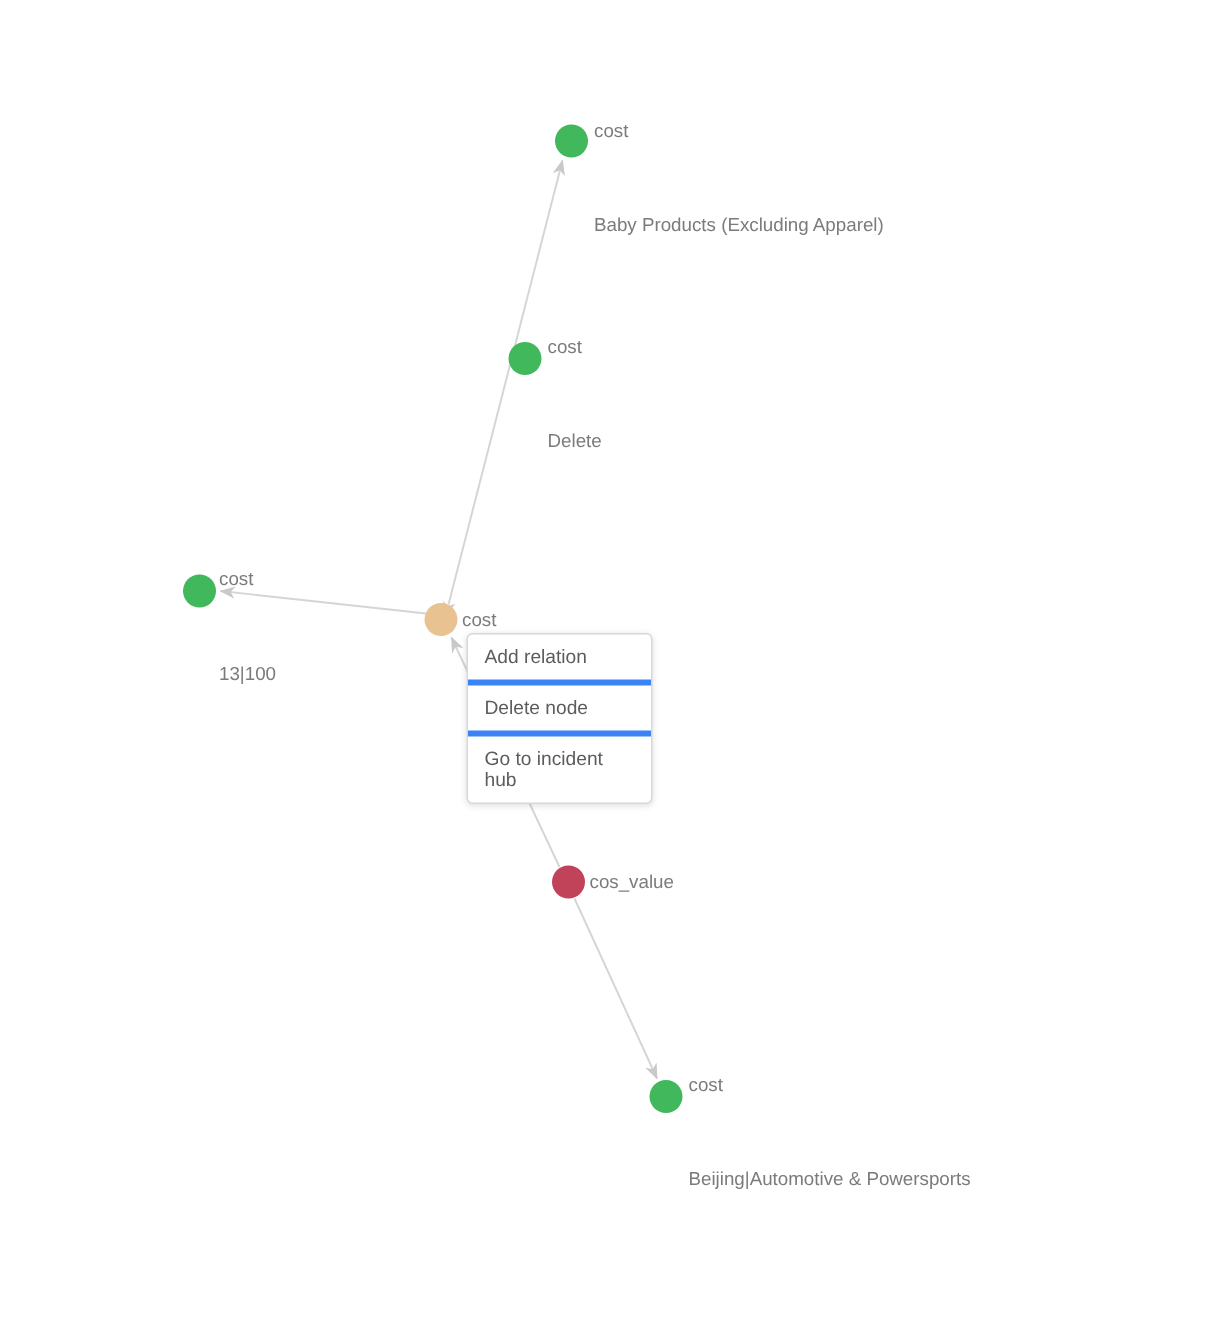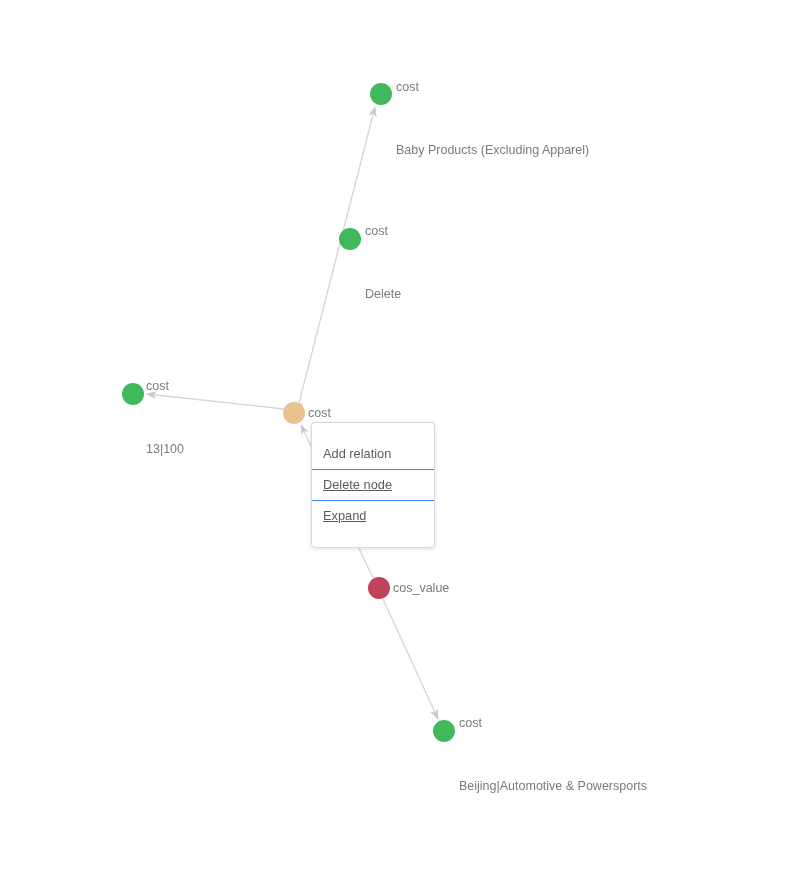--- a/index.html
+++ b/index.html
@@ -59,34 +59,33 @@
   
   #context-menu {
     position: absolute;
     left: 311px;
     top: 422px;
     width: 122px;
     background: #ffffff;
     border: 1px solid #d8d8d8;
     border-radius: 4px;
     box-shadow: 0 1px 4px rgba(0,0,0,0.12);
-    padding: 16px 0;
+    padding: 0 0;
     z-index: 40;
   }
   .menu-item {
     font-size: 12.8px;
     color: #5c5c5c;
     padding: 8px 11px 8px 11px;
     line-height: 14px;
     cursor: default;
     font-family: "Liberation Sans", sans-serif;
   }
   .menu-item + .menu-item {
-    border-top: 1px solid #3b82f6;
-    text-decoration: underline;
+    border-top: 4px solid #3b82f6;
   }
 </style>
 </head>
 <body>
 
 <div id="graph-canvas">
 
   <svg id="edge-layer" width="806" height="880" viewBox="0 0 806 880">
     <defs>
       <marker id="arrowhead" markerWidth="9" markerHeight="9" refX="7.5" refY="3.2" orient="auto" markerUnits="strokeWidth">
@@ -132,16 +131,16 @@
 
   <div class="graph-node" style="left:444px; top:731px; background:#41b85c;"></div>
   <div class="node-labels" style="left:459px; top:716px;">
     <span class="node-label-kind">cost</span>
     <span class="node-label-name">Beijing|Automotive &amp; Powersports</span>
   </div>
 
   <div id="context-menu">
     <div class="menu-item">Add relation</div>
     <div class="menu-item">Delete node</div>
-    <div class="menu-item">Expand</div>
+    <div class="menu-item">Go to incident hub</div>
   </div>
 
 </div>
 
 </body></html>

